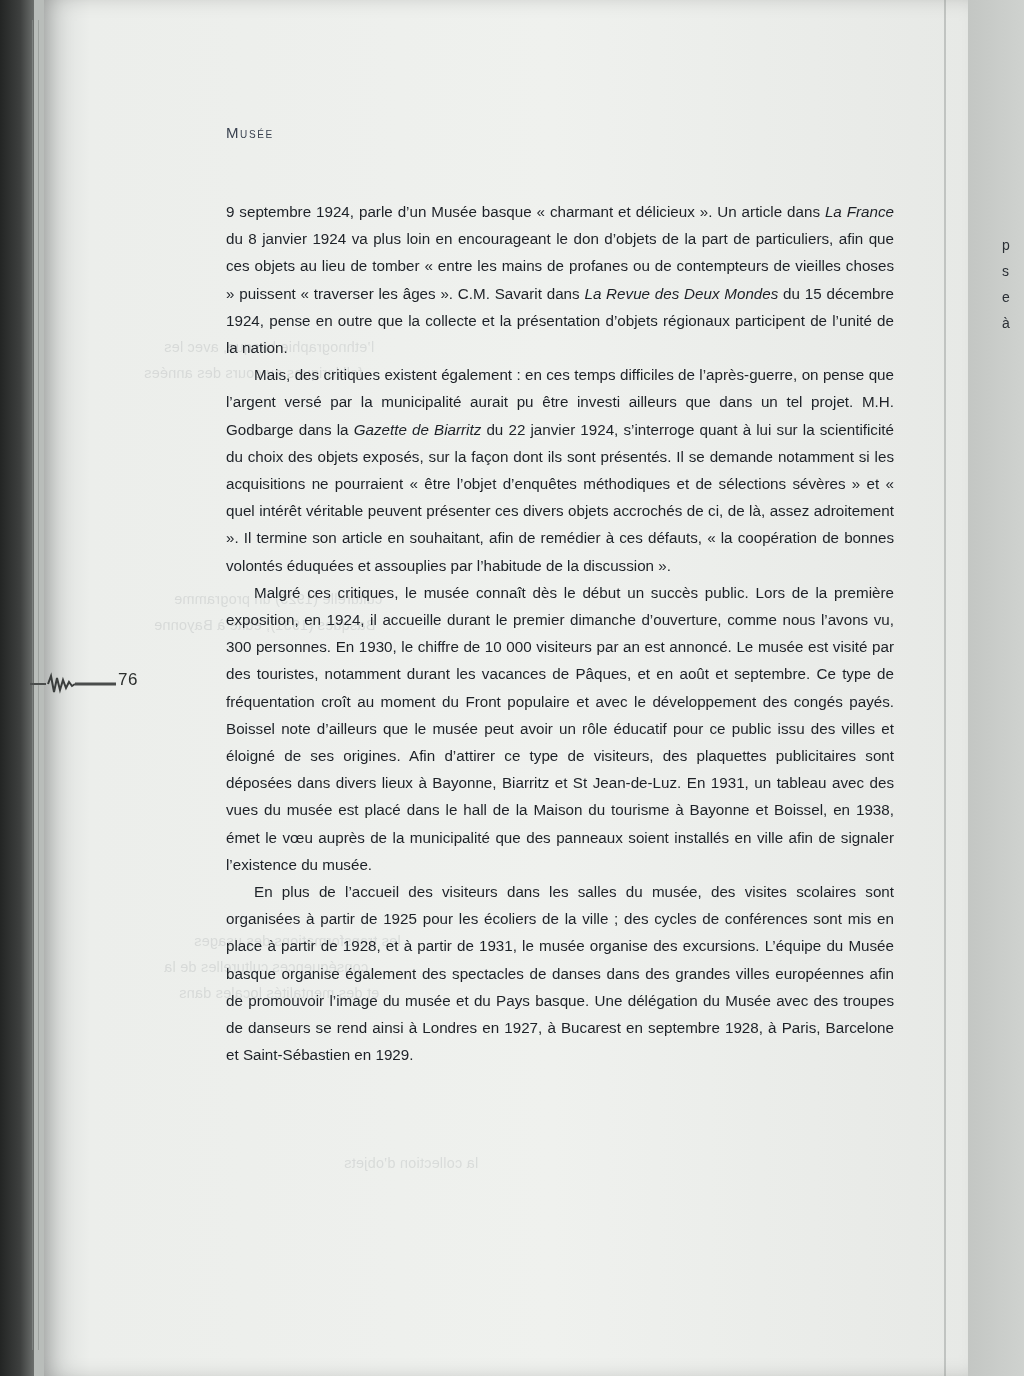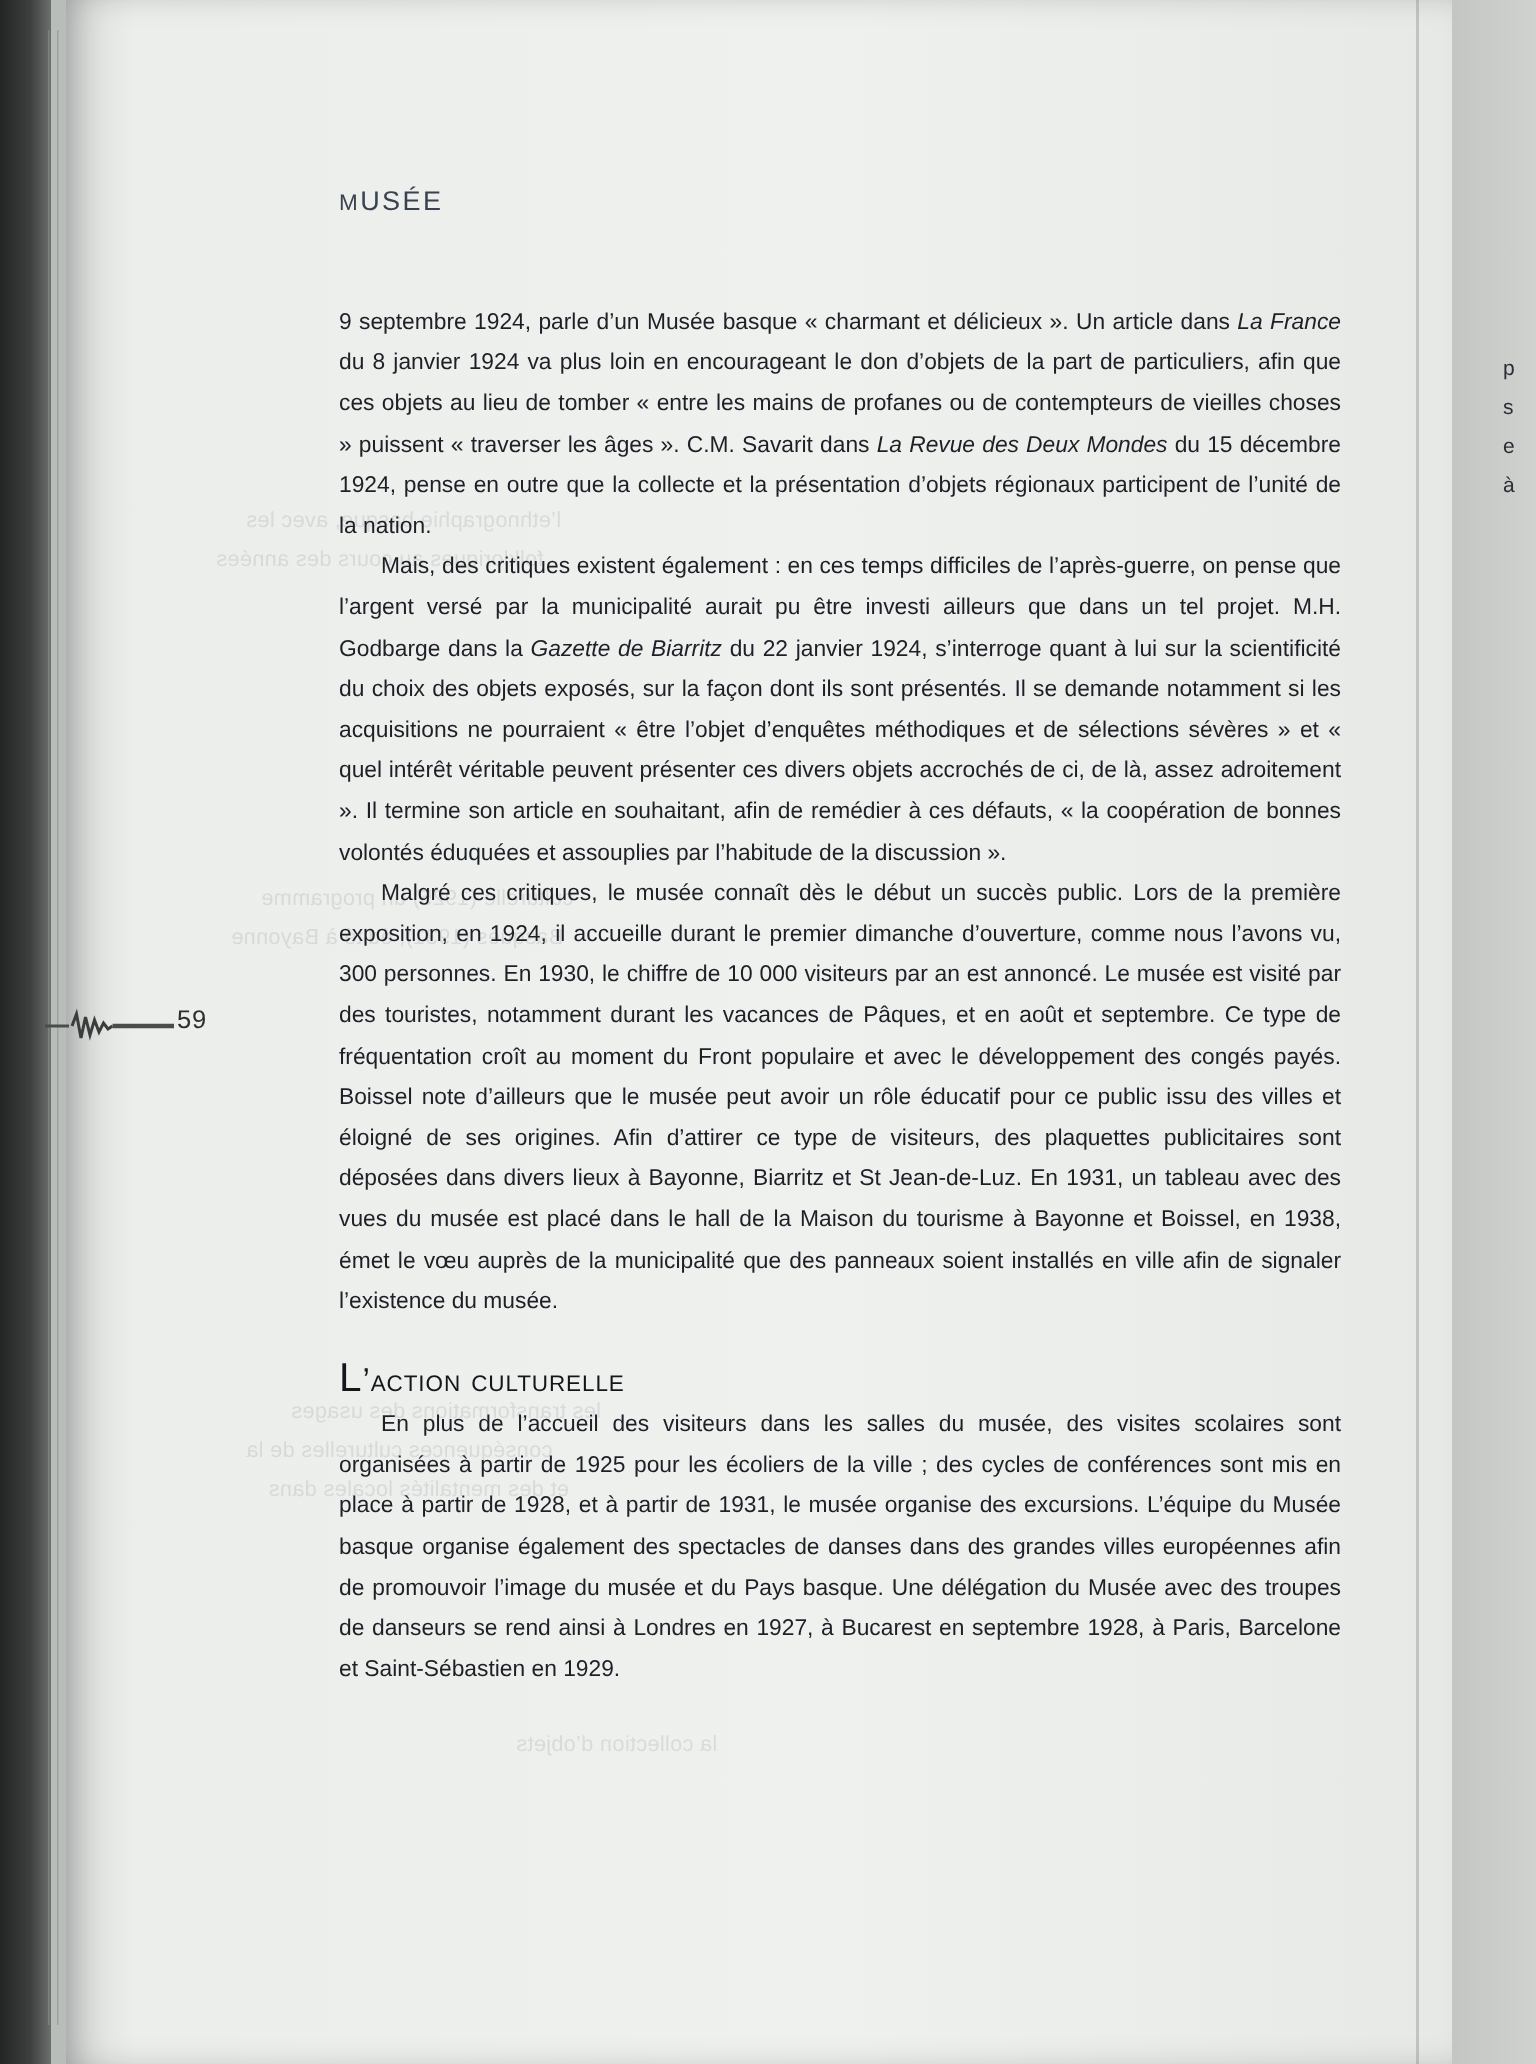--- a/index.html
+++ b/index.html
@@ -95,21 +95,21 @@
 
   
   .content {
     position: absolute;
     left: 182px;
     top: 118px;
     width: 680px;
   }
 
   .running-head {
-    font-size: 25px;
+    font-size: 14px;
     color: #3a4250;
     letter-spacing: 1.6px;
     margin-bottom: 54px;
     font-variant: small-caps;
     text-transform: lowercase;
   }
   .running-head::first-letter { font-size: 22px; }
 
   p.body {
     margin: 0 12px 0 0;
@@ -198,23 +198,20 @@
     <div class="ghost" style="left:300px; top:1150px;">la collection d’objets</div>
 
     <div class="content">
 
       <div class="running-head">Musée</div>
 
       <p class="body"><span>9 septembre 1924, parle d’un Musée basque « charmant et délicieux ». Un article dans </span><i>La France</i><span> du 8 janvier 1924 va plus loin en encourageant le don d’objets de la part de particuliers, afin que ces objets au lieu de tomber « entre les mains de profanes ou de contempteurs de vieilles choses » puissent « traverser les âges ». C.M. Savarit dans </span><i>La Revue des Deux Mondes</i><span> du 15 décembre 1924, pense en outre que la collecte et la présentation d’objets régionaux participent de l’unité de la nation.</span></p>
       <p class="body indent"><span>Mais, des critiques existent également : en ces temps difficiles de l’après-guerre, on pense que l’argent versé par la municipalité aurait pu être investi ailleurs que dans un tel projet. M.H. Godbarge dans la </span><i>Gazette de Biarritz</i><span> du 22 janvier 1924, s’interroge quant à lui sur la scientificité du choix des objets exposés, sur la façon dont ils sont présentés. Il se demande notamment si les acquisitions ne pourraient « être l’objet d’enquêtes méthodiques et de sélections sévères » et « quel intérêt véritable peuvent présenter ces divers objets accrochés de ci, de là, assez adroitement ». Il termine son article en souhaitant, afin de remédier à ces défauts, « la coopération de bonnes volontés éduquées et assouplies par l’habitude de la discussion ».</span></p>
       <p class="body indent"><span>Malgré ces critiques, le musée connaît dès le début un succès public. Lors de la première exposition, en 1924, il accueille durant le premier dimanche d’ouverture, comme nous l’avons vu, 300 personnes. En 1930, le chiffre de 10 000 visiteurs par an est annoncé. Le musée est visité par des touristes, notamment durant les vacances de Pâques, et en août et septembre. Ce type de fréquentation croît au moment du Front populaire et avec le développement des congés payés. Boissel note d’ailleurs que le musée peut avoir un rôle éducatif pour ce public issu des villes et éloigné de ses origines. Afin d’attirer ce type de visiteurs, des plaquettes publicitaires sont déposées dans divers lieux à Bayonne, Biarritz et St Jean-de-Luz. En 1931, un tableau avec des vues du musée est placé dans le hall de la Maison du tourisme à Bayonne et Boissel, en 1938, émet le vœu auprès de la municipalité que des panneaux soient installés en ville afin de signaler l’existence du musée.</span></p>
 
-      <h2 class="section">
-        <span class="cap">L</span><span>’action culturelle</span>
-      </h2>
 
       <p class="body indent"><span>En plus de l’accueil des visiteurs dans les salles du musée, des visites scolaires sont organisées à partir de 1925 pour les écoliers de la ville ; des cycles de conférences sont mis en place à partir de 1928, et à partir de 1931, le musée organise des excursions. L’équipe du Musée basque organise également des spectacles de danses dans des grandes villes européennes afin de promouvoir l’image du musée et du Pays basque. Une délégation du Musée avec des troupes de danseurs se rend ainsi à Londres en 1927, à Bucarest en septembre 1928, à Paris, Barcelone et Saint-Sébastien en 1929.</span></p>
 
 
     </div>
   </div>
 
   <div class="bed-right"></div>
 
   <div class="sliver">
@@ -225,15 +222,15 @@
   </div>
 
   <div class="tick-marks">
     <svg width="86" height="24" viewBox="0 0 86 24">
       <line x1="0" y1="12" x2="16" y2="12" stroke="#4a4d4c" stroke-width="2"></line>
       <path d="M18 12 L21 4 L24 20 L27 6 L30 18 L33 8 L36 16 L39 10 L42 14 L45 12" fill="none" stroke="#3a3d3c" stroke-width="2"></path>
       <line x1="45" y1="12" x2="86" y2="12" stroke="#4a4d4c" stroke-width="3"></line>
     </svg>
   </div>
 
-  <div class="folio">59</div>
+  <div class="folio">76</div>
 
 </div>
 
 </body></html>

